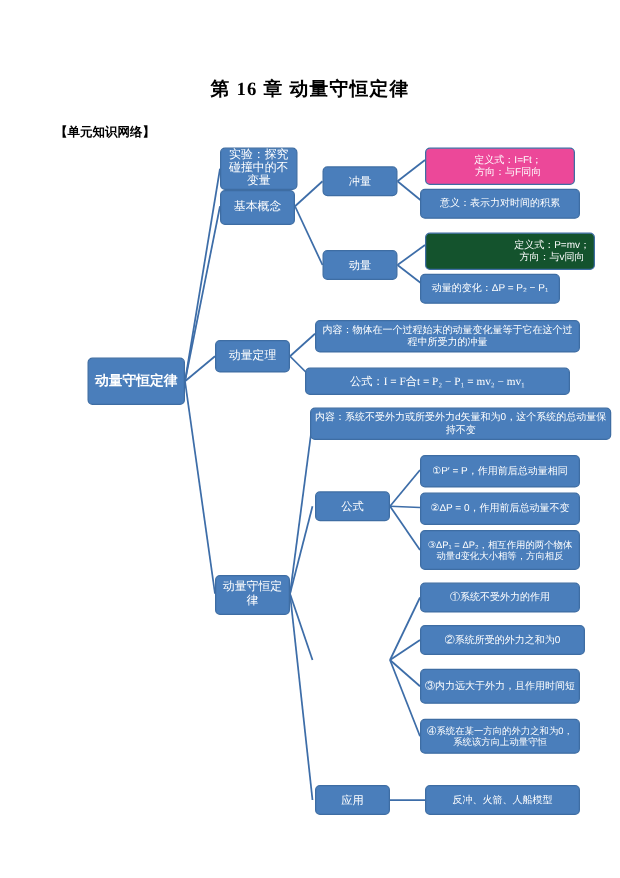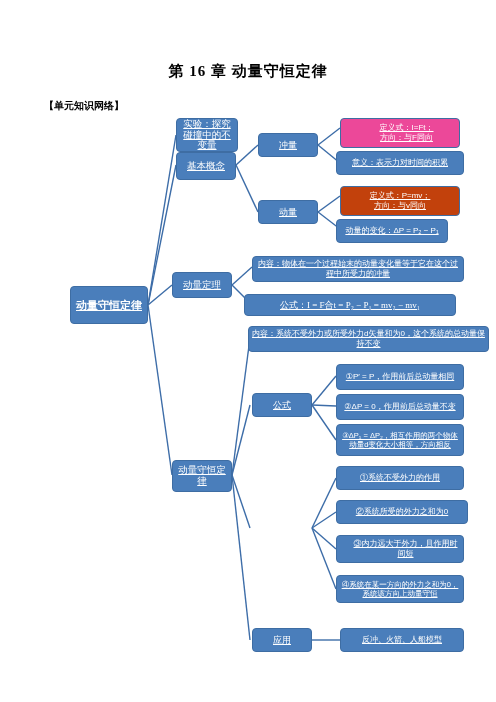--- a/index.html
+++ b/index.html
@@ -43,21 +43,20 @@
     border-radius:4px;
     color:#ffffff;
     font-family:"Liberation Sans", sans-serif;
     display:flex;
     align-items:center;
     justify-content:center;
     text-align:center;
     line-height:1.15;
     padding:1px 3px;
     z-index:5;
-    text-decoration:underline;
   }
   .n-root{ font-weight:bold; font-size:11px; }
   .n-l2{ font-size:9.5px; }
   .n-l3{ font-size:9px; }
   .n-leaf{ font-size:8px; line-height:1.25; }
   .n-formula{ font-size:9px; font-family:"Liberation Serif", serif; }
   .n-leaf-sm{ font-size:7.5px; line-height:1.2; }
 </style>
 </head>
 <body style="background: rgb(255, 255, 255);">
@@ -133,21 +132,21 @@
 
   <div class="node n-leaf" style="left: 340px; top: 118px; width: 120px; height: 30px; background: #ec4899; border-color: rgb(62, 109, 163); color: rgb(255, 255, 255); padding-left: 16px;">
     <span style="white-space:pre-line;">定义式：I=Ft；
 方向：与F同向</span>
   </div>
 
   <div class="node n-leaf" style="left: 336px; top: 151px; width: 128px; height: 24px; background: rgb(74, 126, 187); border-color: rgb(62, 109, 163); color: rgb(255, 255, 255);">
     <span>意义：表示力对时间的积累</span>
   </div>
 
-  <div class="node n-leaf" style="left: 340px; top: 186px; width: 120px; height: 30px; background: #c2410c; border-color: rgb(62, 109, 163); color: rgb(255, 255, 255);">
+  <div class="node n-leaf" style="left: 340px; top: 186px; width: 136px; height: 30px; background: #14532d; border-color: rgb(62, 109, 163); color: rgb(255, 255, 255); justify-content: flex-end;">
     <span style="white-space:pre-line;">定义式：P=mv；
 方向：与v同向</span>
   </div>
 
   <div class="node n-leaf" style="left: 336px; top: 219px; width: 112px; height: 24px; background: rgb(74, 126, 187); border-color: rgb(62, 109, 163); color: rgb(255, 255, 255);">
     <span>动量的变化：ΔP = P₂ − P₁</span>
   </div>
 
   <div class="node n-leaf" style="left: 252px; top: 256px; width: 212px; height: 26px; background: rgb(74, 126, 187); border-color: rgb(62, 109, 163); color: rgb(255, 255, 255);">
     <span>内容：物体在一个过程始末的动量变化量等于它在这个过程中所受力的冲量</span>
@@ -179,21 +178,21 @@
 
 
   <div class="node n-leaf" style="left: 336px; top: 466px; width: 128px; height: 24px; background: rgb(74, 126, 187); border-color: rgb(62, 109, 163); color: rgb(255, 255, 255);">
     <span>①系统不受外力的作用</span>
   </div>
 
   <div class="node n-leaf" style="left: 336px; top: 500px; width: 132px; height: 24px; background: rgb(74, 126, 187); border-color: rgb(62, 109, 163); color: rgb(255, 255, 255);">
     <span>②系统所受的外力之和为0</span>
   </div>
 
-  <div class="node n-leaf" style="left: 336px; top: 535px; width: 128px; height: 28px; background: rgb(74, 126, 187); border-color: rgb(62, 109, 163); color: rgb(255, 255, 255); padding-left: 14px;">
+  <div class="node n-leaf" style="left: 336px; top: 535px; width: 128px; height: 28px; background: rgb(74, 126, 187); border-color: rgb(62, 109, 163); color: rgb(255, 255, 255);">
     <span>③内力远大于外力，且作用时间短</span>
   </div>
 
   <div class="node n-leaf-sm" style="left: 336px; top: 575px; width: 128px; height: 28px; background: rgb(74, 126, 187); border-color: rgb(62, 109, 163); color: rgb(255, 255, 255);">
     <span>④系统在某一方向的外力之和为0，系统该方向上动量守恒</span>
   </div>
 
   <div class="node n-l3" style="left: 252px; top: 628px; width: 60px; height: 24px; background: rgb(74, 126, 187); border-color: rgb(62, 109, 163); color: rgb(255, 255, 255);">
     <span>应用</span>
   </div>

